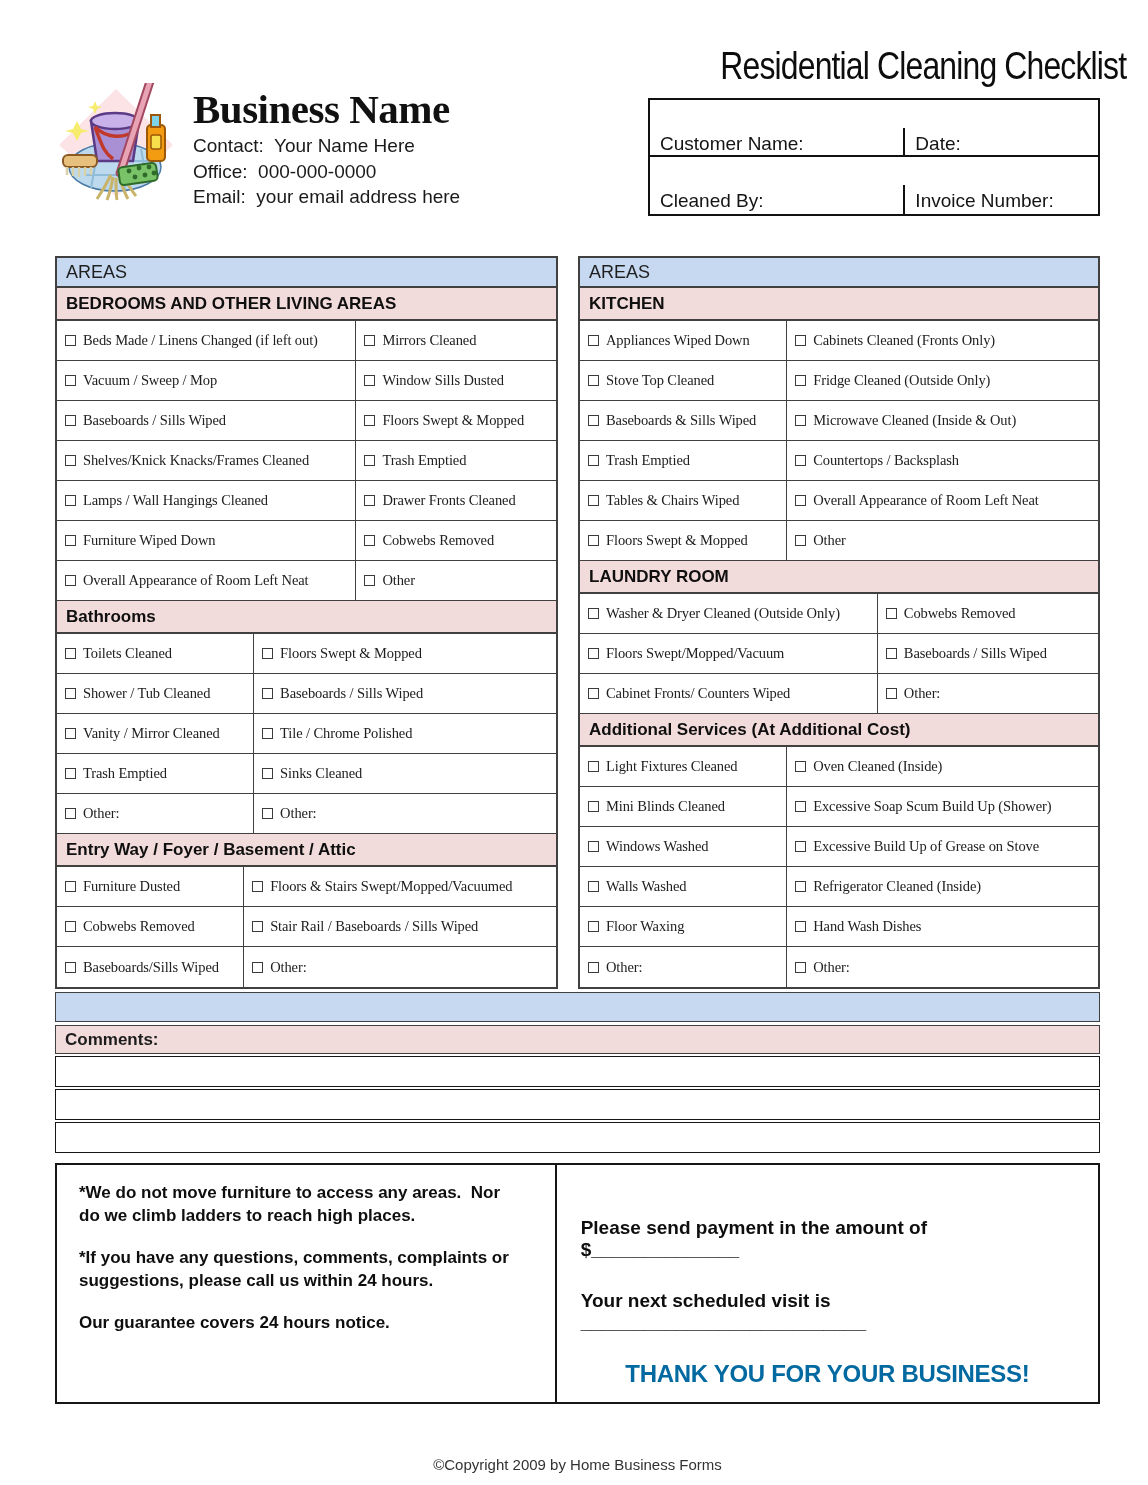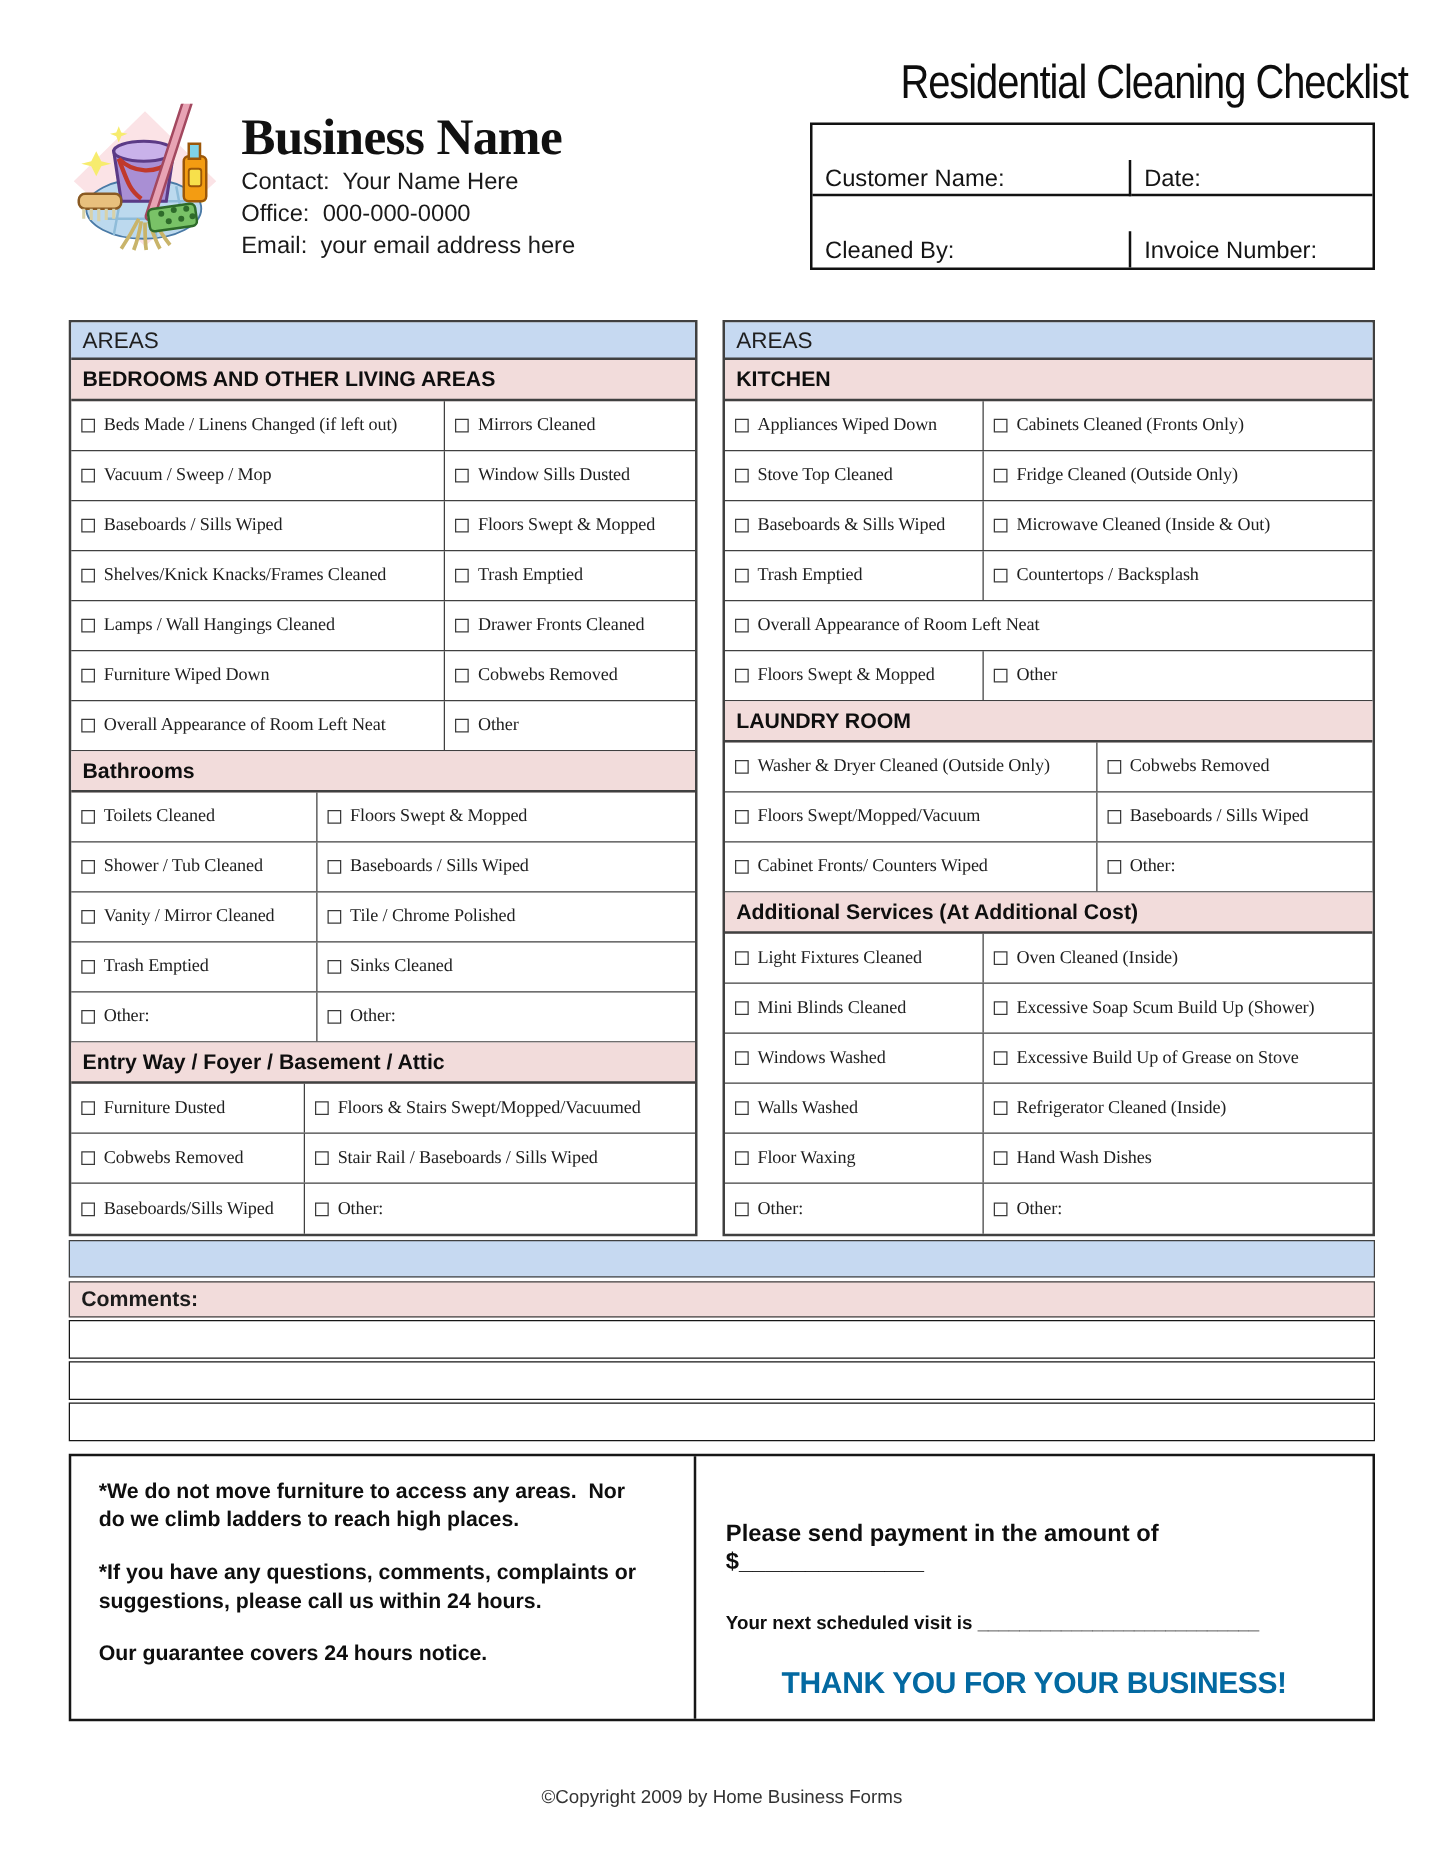--- a/index.html
+++ b/index.html
@@ -56,21 +56,21 @@
     border:1.5px solid var(--bd);font-weight:bold;font-size:17px;padding-left:9px;}
   .comment-line{margin-top:2px;height:31px;background:#fff;border:1.5px solid #161616;}
 
   
   .bottom-box{margin-top:10px;border:2px solid #161616;display:flex;min-height:196px;}
   .notes{flex:0 0 48%;border-right:2px solid #161616;padding:16px 38px 12px 22px;}
   .note-p{font-weight:bold;font-size:17px;line-height:1.38;white-space:pre-wrap;margin-bottom:18px;color:#0e0e0e;}
   .note-p:last-child{margin-bottom:0;}
   .payment{flex:1;padding:10px 24px 14px 24px;display:flex;flex-direction:column;}
   .pay-line{font-weight:bold;font-size:19px;margin-top:42px;color:#0e0e0e;}
-  .visit-line{font-weight:bold;font-size:15px;margin-top:29px;color:#0e0e0e;}
+  .visit-line{font-weight:bold;font-size:19px;margin-top:29px;color:#0e0e0e;}
   .thanks{font-weight:bold;font-size:24px;margin-top:26px;text-align:center;letter-spacing:-0.3px;color:#0369a1;}
 
   .copyright{text-align:center;font-size:15px;color:#333;margin-top:52px;padding-bottom:18px;}
 </style>
 </head>
 <body>
 
 <div class="page">
 
   <header class="top-header">
@@ -336,20 +336,24 @@
             <div class="check-cell c0 sec-kitchen">
               <span class="checkbox"></span>
               <span class="check-label">Trash Emptied</span>
             </div>
             <div class="check-cell c1 sec-kitchen">
               <span class="checkbox"></span>
               <span class="check-label">Countertops / Backsplash</span>
             </div>
           </div>
           <div class="check-row">
+            <div class="check-cell c0 sec-kitchen">
+              <span class="checkbox"></span>
+              <span class="check-label">Tables &amp; Chairs Wiped</span>
+            </div>
             <div class="check-cell c1 sec-kitchen">
               <span class="checkbox"></span>
               <span class="check-label">Overall Appearance of Room Left Neat</span>
             </div>
           </div>
           <div class="check-row">
             <div class="check-cell c0 sec-kitchen">
               <span class="checkbox"></span>
               <span class="check-label">Floors Swept &amp; Mopped</span>
             </div>

